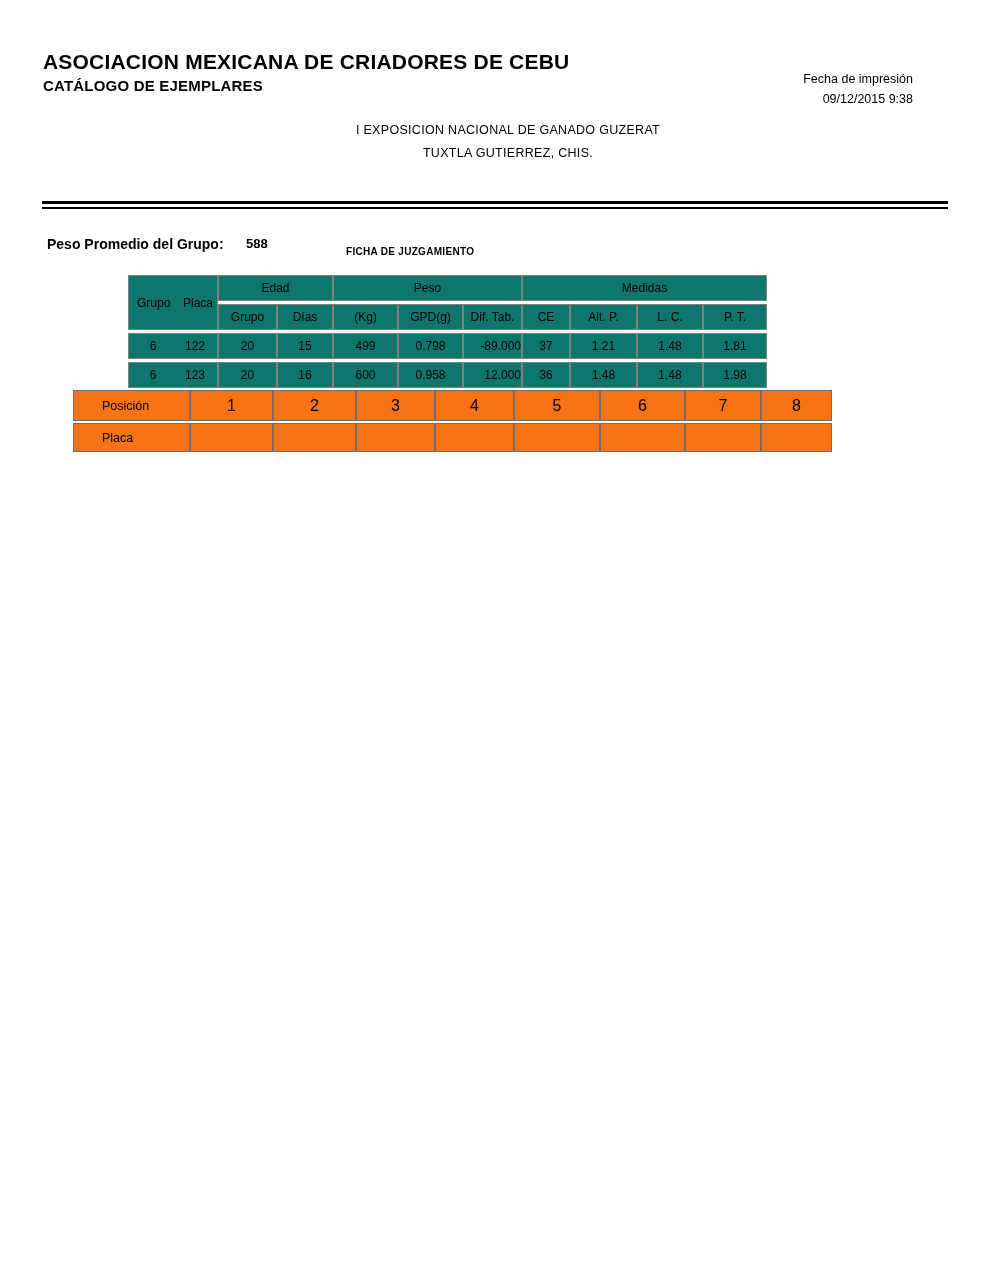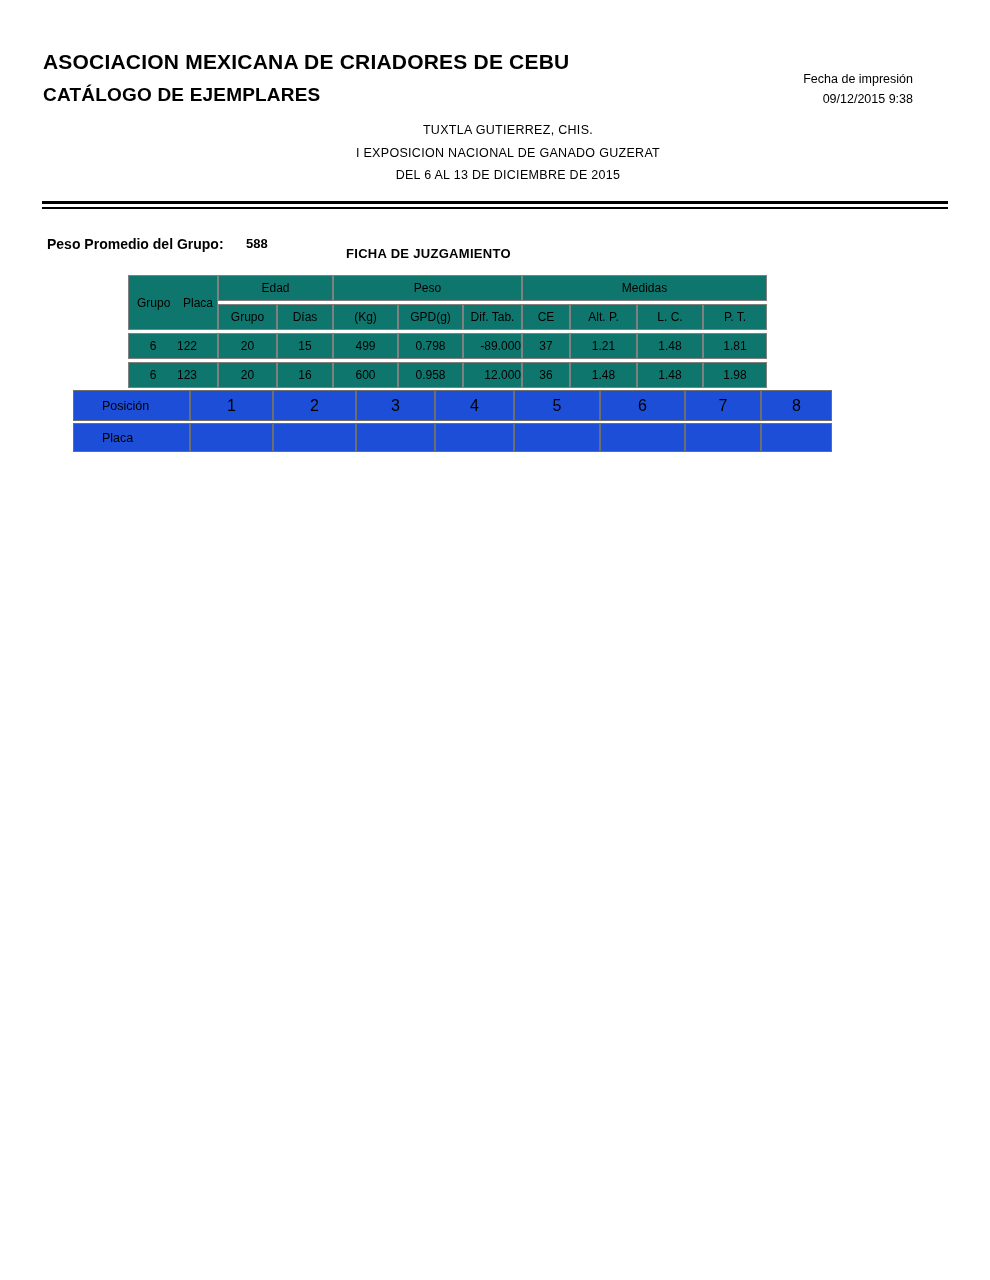--- a/index.html
+++ b/index.html
@@ -12,22 +12,22 @@
     font-family: Liberation Sans, sans-serif;
     overflow: hidden;
   }
 
   
   .doc-title {
     position: absolute; left: 43px; top: 50px;
     font-size: 21px; font-weight: bold; letter-spacing: 0.2px;
   }
   .doc-subtitle {
-    position: absolute; left: 43px; top: 84px;
-    font-size: 19px; font-weight: bold; letter-spacing: 0.2px;
+    position: absolute; left: 43px; top: 77px;
+    font-size: 15px; font-weight: bold; letter-spacing: 0.2px;
   }
   .print-block {
     position: absolute; right: 77px; top: 69px;
     text-align: right; font-size: 12.5px; line-height: 20px;
   }
 
   
   .event-block {
     position: absolute; left: 26px; top: 119px; width: 964px;
     text-align: center; font-size: 12.5px; line-height: 22.5px;
@@ -36,21 +36,21 @@
 
   
   .double-rule {
     position: absolute; left: 42px; top: 201px; width: 906px; height: 3px;
     border-top: 3px solid #000; border-bottom: 2px solid #000;
   }
 
   
   .peso-label { position: absolute; left: 47px; top: 236px; font-size: 14px; font-weight: bold; }
   .peso-value { position: absolute; left: 246px; top: 236px; font-size: 13px; font-weight: bold; }
-  .ficha-title { position: absolute; left: 346px; top: 246px; font-size: 13px; font-weight: bold; letter-spacing: 0.3px; }
+  .ficha-title { position: absolute; left: 346px; top: 246px; font-size: 10px; font-weight: bold; letter-spacing: 0.3px; }
 
   
   table.jt {
     position: absolute; left: 128px; top: 272px;
     border-collapse: separate; border-spacing: 0 3px;
     table-layout: fixed; font-size: 12px;
   }
   table.jt th, table.jt td {
     border: 1px solid #808080;
     background: #0f766e;
@@ -62,31 +62,31 @@
     overflow: hidden;
     white-space: nowrap;
   }
   table.jt td.dif { text-align: right; padding-right: 0; }
   .gp-head {
     display: flex; justify-content: space-between; align-items: center;
     padding: 0 4px 0 8px; height: 100%;
   }
   .gp-data { display: flex; align-items: center; height: 100%; padding-left: 6px; }
   .gp-data .g { flex: 0 0 36px; text-align: center; }
-  .gp-data .p { flex: 1; text-align: right; padding-right: 20px; }
+  .gp-data .p { flex: 1; text-align: right; padding-right: 12px; }
 
   
   table.pt {
     position: absolute; left: 73px; top: 388px;
     border-collapse: separate; border-spacing: 0 2px;
     table-layout: fixed; font-size: 12.5px;
   }
   table.pt td {
     border: 1px solid #6e6e6e;
-    background: #1d4ed8;
+    background: #f97316;
     vertical-align: middle;
     padding: 0;
     overflow: hidden;
     white-space: nowrap;
   }
   table.pt td.lbl { text-align: left; padding-left: 28px; }
   table.pt tr.pos-row td { height: 29px; }
   table.pt tr.placa-row td { height: 27px; }
   table.pt td.num { text-align: center; font-size: 16px; }
 </style>
@@ -97,23 +97,22 @@
 
   <div class="doc-title">ASOCIACION MEXICANA DE CRIADORES DE CEBU</div>
   <div class="doc-subtitle">CATÁLOGO DE EJEMPLARES</div>
 
   <div class="print-block">
     <div>Fecha de impresión</div>
     <div>09/12/2015 9:38</div>
   </div>
 
   <div class="event-block">
+    <div>I EXPOSICION NACIONAL DE GANADO GUZERAT</div>
     <div>TUXTLA GUTIERREZ, CHIS.</div>
-    <div>I EXPOSICION NACIONAL DE GANADO GUZERAT</div>
-    <div>DEL 6 AL 13 DE DICIEMBRE DE 2015</div>
   </div>
 
   <div class="double-rule"></div>
 
   <div class="peso-label">Peso Promedio del Grupo:</div>
   <div class="peso-value">588</div>
   <div class="ficha-title">FICHA DE JUZGAMIENTO</div>
 
   <table class="jt">
     <colgroup>

